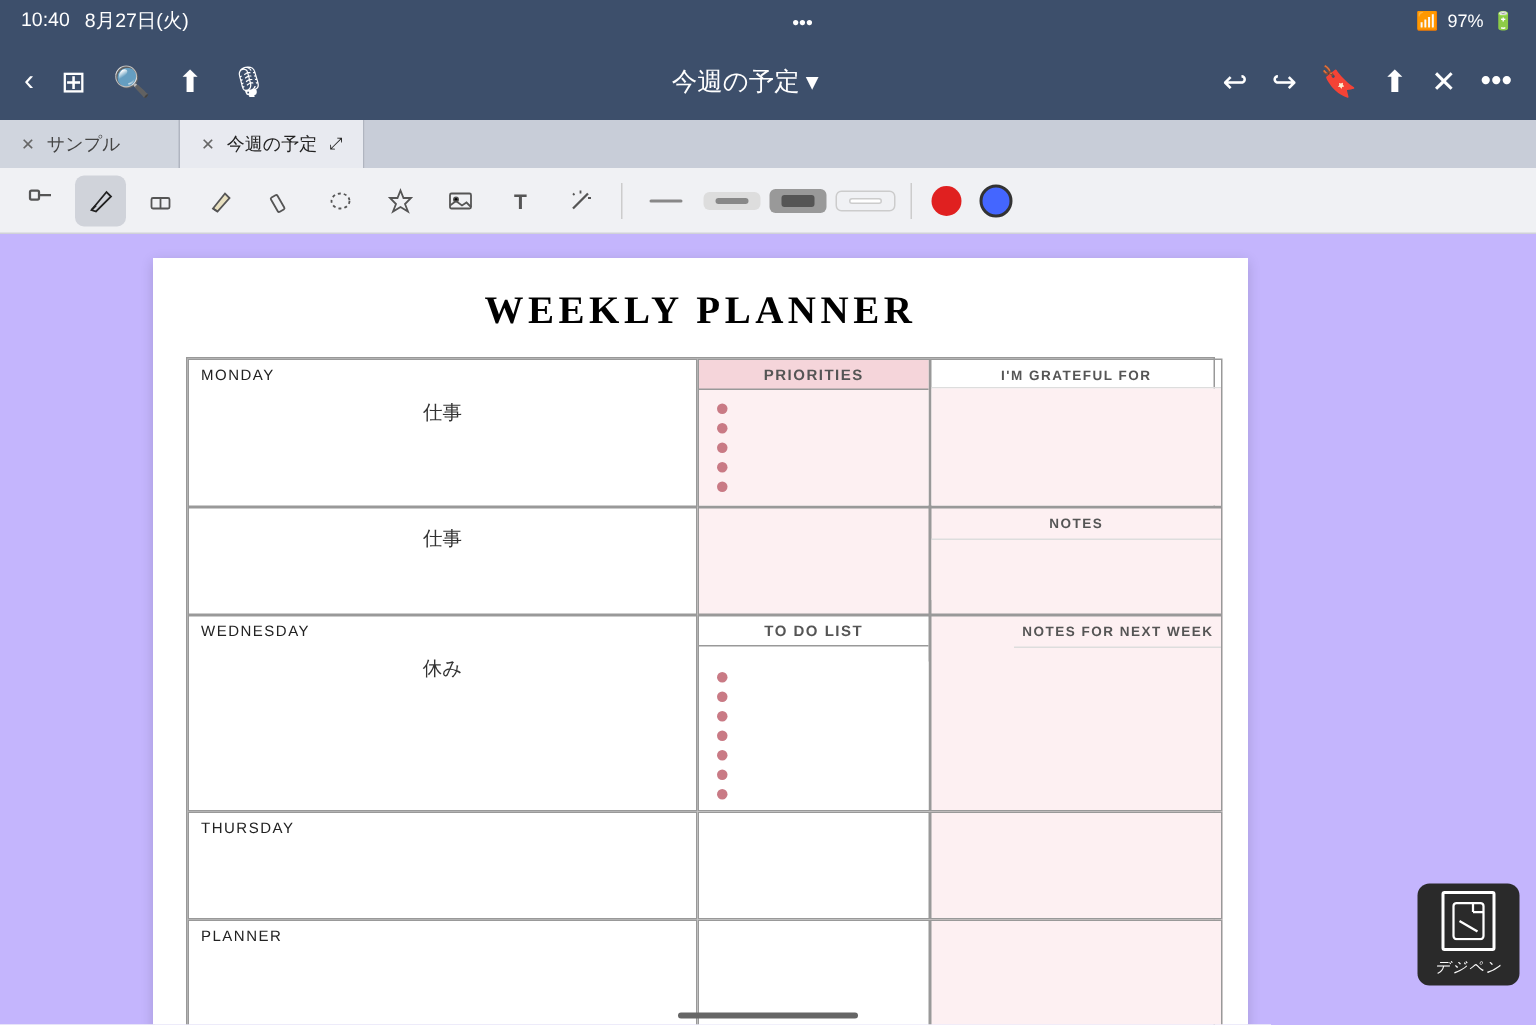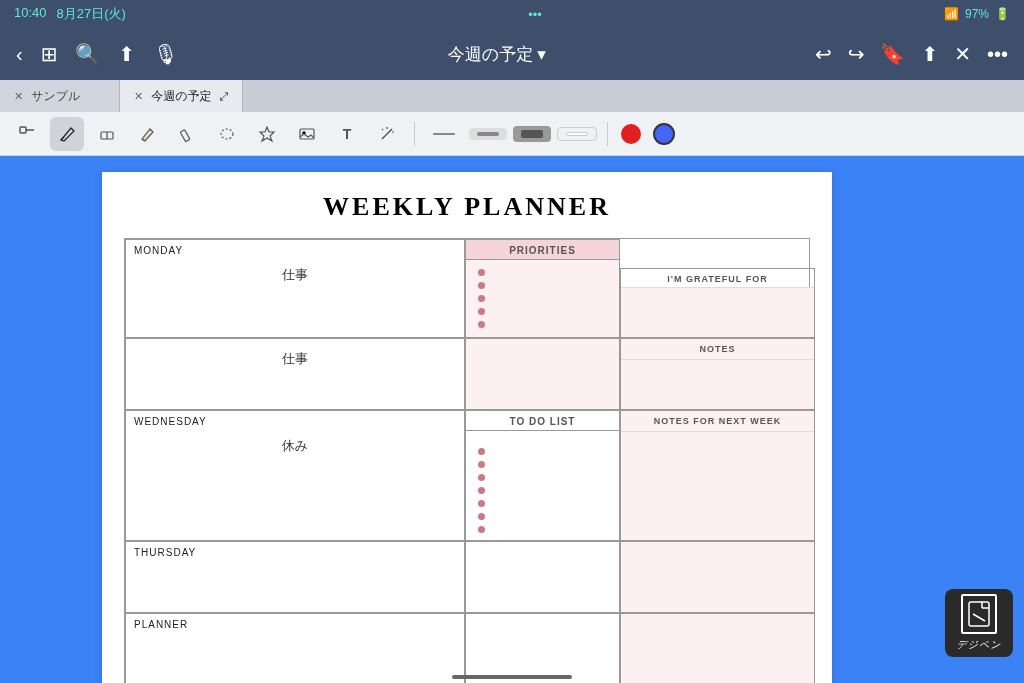--- a/index.html
+++ b/index.html
@@ -1,21 +1,21 @@
 <!DOCTYPE html>
 <html><head>
   <meta charset="utf-8">
   <style>
     * { box-sizing: border-box; margin: 0; padding: 0; }
     body { width: 1024px; height: 683px; overflow: hidden; font-family: 'Helvetica Neue', Arial, sans-serif; background: #e8eaf0; }
 
     
     #status-bar {
       background: #3d4f6b;
-      color: #5eead4;
+      color: #ffffff;
       height: 28px;
       display: flex;
       align-items: center;
       justify-content: space-between;
       padding: 0 14px;
       font-size: 13px;
     }
     .status-left { display: flex; gap: 10px; }
     .status-center { display: flex; gap: 4px; }
     .status-right { display: flex; align-items: center; gap: 6px; font-size: 12px; }
@@ -94,21 +94,21 @@
       justify-content: center;
       padding: 4px 8px;
     }
     .stroke-line { background: #888; border-radius: 2px; }
     .color-dot { border-radius: 50%; cursor: pointer; }
 
     
     #main-area {
       display: flex;
       height: calc(683px - 28px - 52px - 32px - 44px);
-      background: #3b82f6;
+      background: #c4b5fd;
     }
 
     
     #doc-panel {
       flex: 1;
       display: flex;
       align-items: flex-start;
       justify-content: center;
       padding: 16px;
       overflow: hidden;
@@ -369,21 +369,21 @@
               <li>
                   <div class="bullet-dot"></div>
                 </li>
               <li>
                   <div class="bullet-dot"></div>
                 </li>
             </ul>
           </div>
         </div>
 
-        <div style="display:flex; flex-direction:column; border: 1px solid #999; row-span: 2; margin-top: 29px;">
+        <div style="display:flex; flex-direction:column; border: 1px solid #999; row-span: 2;">
           <div style="text-align:center; font-size:9px; font-weight:bold; letter-spacing:1px; color:#555; padding:5px 4px 3px; border-bottom: 1px solid #ddd;">I'M GRATEFUL FOR</div>
           <div style="background:#fdf0f2; flex:1;"></div>
         </div>
 
         <div style="border: 1px solid #999; padding: 5px 8px; min-height: 72px;">
           <div class="day-content">仕事</div>
         </div>
 
         <div style="border: 1px solid #999; background:#fdf0f2;"></div>
 
@@ -419,21 +419,21 @@
               <li>
                   <div class="bullet-dot"></div>
                 </li>
               <li>
                   <div class="bullet-dot"></div>
                 </li>
             </ul>
           </div>
         </div>
 
-        <div style="display:flex; flex-direction:column; border:1px solid #999; background:#fdf0f2;">
+        <div style="display:flex; flex-direction:column; border:1px solid #999; background:#fdf0f2;align-items:flex-end;">
           <div style="text-align:center; font-size:9px; font-weight:bold; letter-spacing:1px; color:#555; padding:5px; border-bottom:1px solid #ddd;">NOTES FOR NEXT WEEK</div>
           <div style="flex:1;"></div>
         </div>
 
         <div style="border: 1px solid #999; padding: 5px 8px; min-height: 72px;">
           <div class="day-label">THURSDAY</div>
           <div class="day-content"></div>
         </div>
         <div style="border:1px solid #999; background:#fff;"></div>
         <div style="border:1px solid #999; background:#fdf0f2;"></div>

